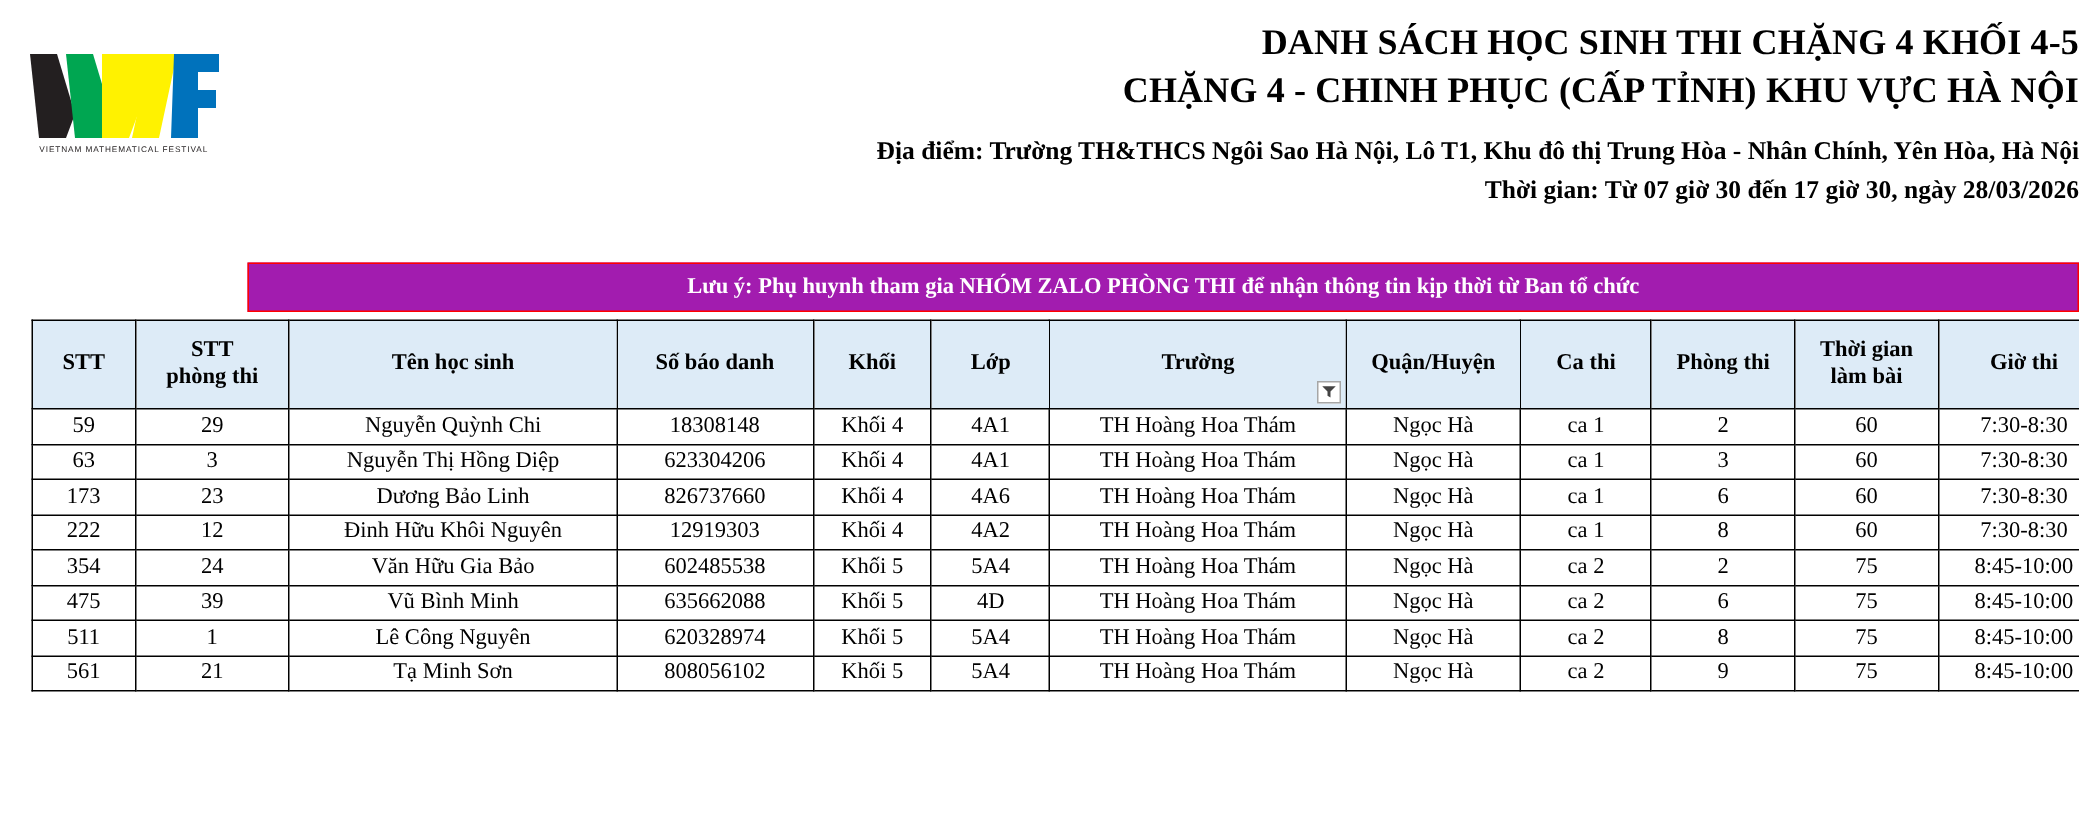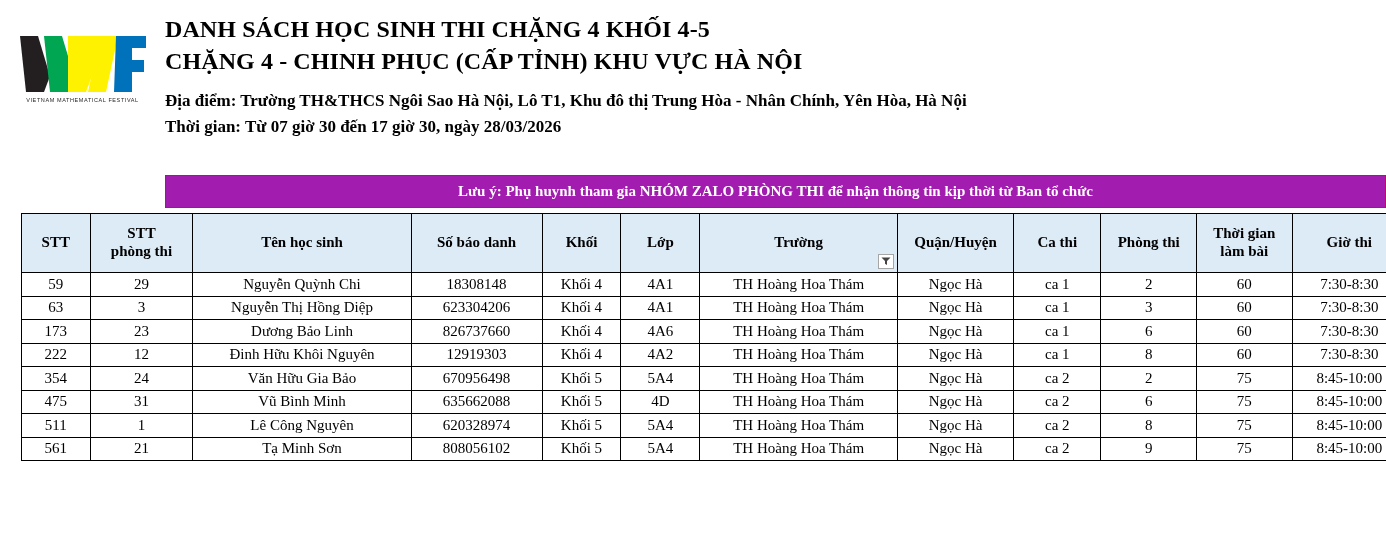--- a/index.html
+++ b/index.html
@@ -46,21 +46,21 @@
   .logo-caption {
     font-family: "Liberation Sans", sans-serif;
     font-size: 5.5px;
     letter-spacing: 0.6px;
     color: #231f20;
     margin-top: 3px;
     white-space: nowrap;
   }
   .header-text {
     flex: 1;
-    text-align: left;
+    text-align: right;
     padding-top: 14px;
     box-sizing: border-box;
   }
   .title-line {
     font-size: 24px;
     font-weight: bold;
     line-height: 1.32;
     letter-spacing: 0.1px;
   }
   .subtitle-block {
@@ -305,33 +305,33 @@
           <td>Ngọc Hà</td>
           <td>ca 1</td>
           <td>8</td>
           <td>60</td>
           <td>7:30-8:30</td>
         </tr>
         <tr>
           <td>354</td>
           <td>24</td>
           <td>Văn Hữu Gia Bảo</td>
-          <td>670956498</td>
+          <td>602485538</td>
           <td>Khối 5</td>
           <td>5A4</td>
           <td>TH Hoàng Hoa Thám</td>
           <td>Ngọc Hà</td>
           <td>ca 2</td>
           <td>2</td>
           <td>75</td>
           <td>8:45-10:00</td>
         </tr>
         <tr>
           <td>475</td>
-          <td>31</td>
+          <td>39</td>
           <td>Vũ Bình Minh</td>
           <td>635662088</td>
           <td>Khối 5</td>
           <td>4D</td>
           <td>TH Hoàng Hoa Thám</td>
           <td>Ngọc Hà</td>
           <td>ca 2</td>
           <td>6</td>
           <td>75</td>
           <td>8:45-10:00</td>

